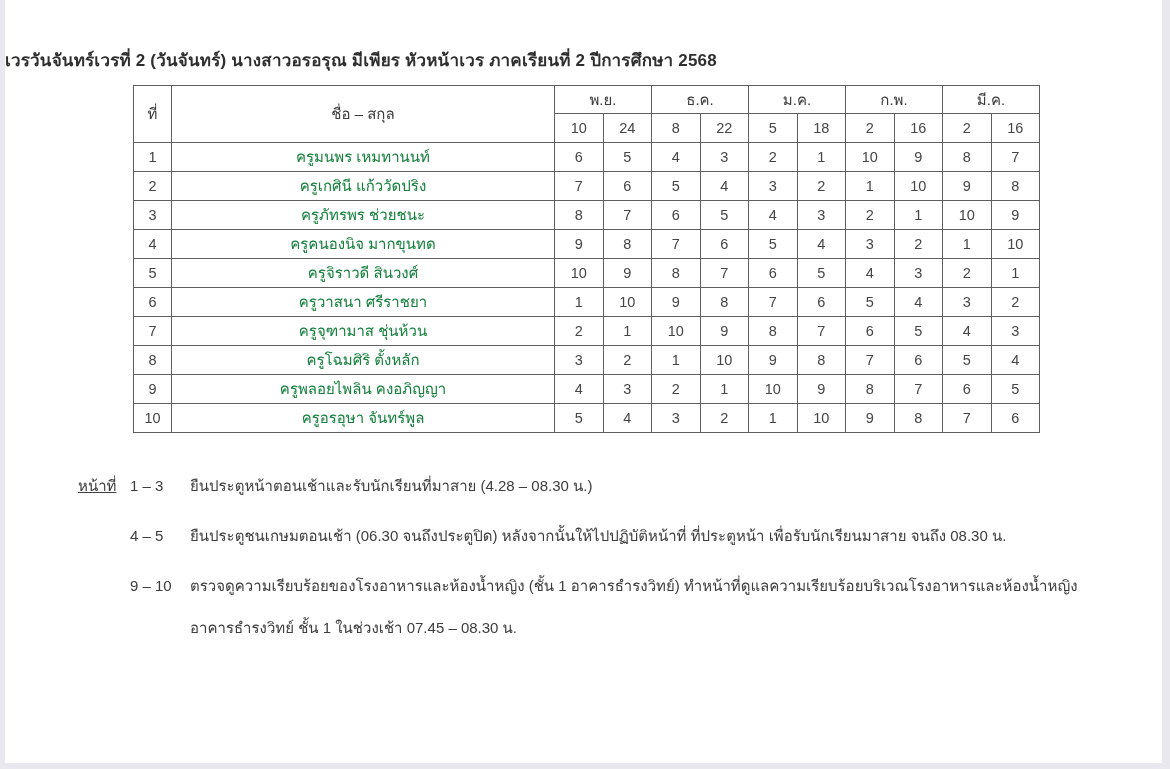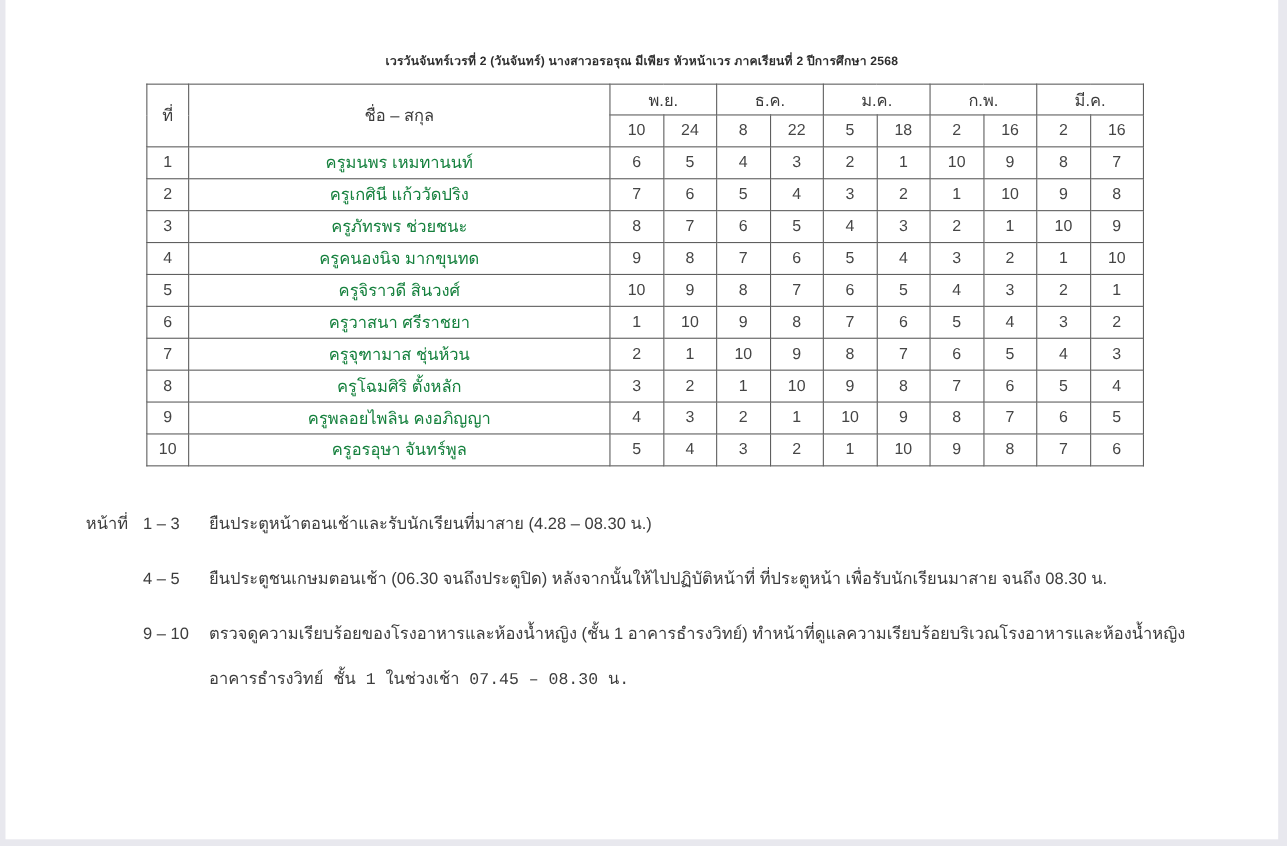--- a/index.html
+++ b/index.html
@@ -15,22 +15,22 @@
     position: absolute;
     left: 5px;
     top: 0;
     width: 1157px;
     height: 763px;
     background: #ffffff;
     color: #3c3c3c;
   }
   .doc-title {
     margin-top: 46px;
-    text-align: center;
-    font-size: 11px;
+    text-align: left;
+    font-size: 17px;
     font-weight: bold;
     color: #2e2e2e;
     letter-spacing: 0.2px;
   }
   table.roster {
     border-collapse: collapse;
     table-layout: fixed;
     margin: 12px 0 0 128px;
     width: 907px;
     font-size: 14.5px;
@@ -63,30 +63,31 @@
   }
   .duty-row {
     display: flex;
     align-items: flex-start;
     margin-bottom: 29px;
     line-height: 21px;
   }
   .duty-label {
     width: 52px;
     flex: 0 0 52px;
+    text-decoration: underline;
   }
   .duty-range {
     width: 60px;
     flex: 0 0 60px;
   }
   .duty-text {
     flex: 1;
     padding-right: 60px;
   }
-  .duty-row.continuation { margin-top: -8px; font-family: Liberation Mono, monospace; }
+  .duty-row.continuation { margin-top: -8px; }
 </style>
 </head>
 <body>
 
 <div class="page">
 
   <div class="doc-title">เวรวันจันทร์เวรที่ 2 (วันจันทร์) นางสาวอรอรุณ  มีเพียร  หัวหน้าเวร ภาคเรียนที่ 2 ปีการศึกษา 2568</div>
 
   <table class="roster">
     <thead>

